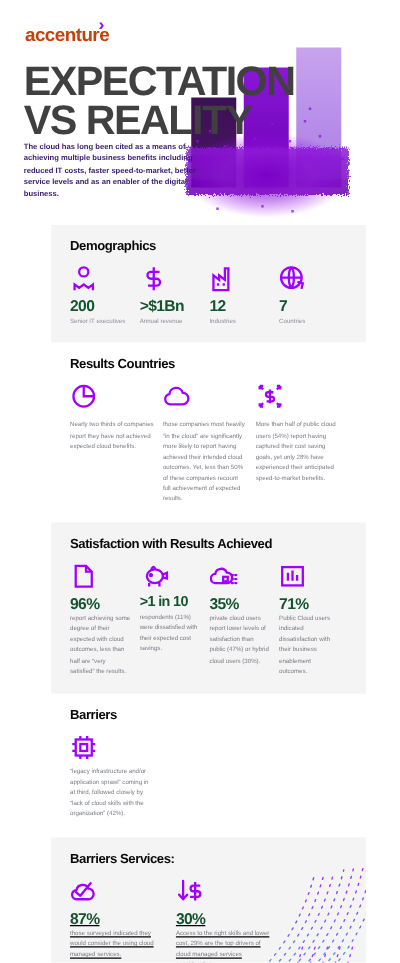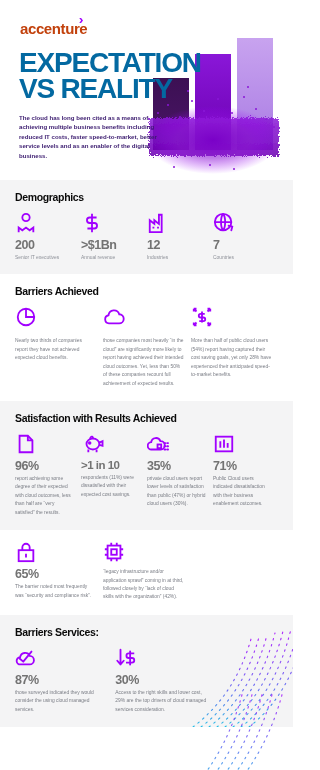--- a/index.html
+++ b/index.html
@@ -15,46 +15,46 @@
   .hero { position: relative; height: 180px; background: #ffffff; overflow: hidden; }
   .logo { position: absolute; left: 20px; top: 20px; z-index: 5; }
   .logo-word { font-size: 15px; font-weight: bold; color: #c2410c; letter-spacing: -0.4px; }
   .logo-caret {
     position: absolute; right: 4px; top: -7px;
     font-size: 13px; font-weight: bold; color: #a100ff; line-height: 1;
     transform: scaleX(1.1);
   }
   .hero-title {
     position: absolute; left: 19px; top: 50px; z-index: 5;
-    font-size: 28px; line-height: 0.93; font-weight: bold;
-    color: #0369a1; letter-spacing: -1.2px;
+    font-size: 33px; line-height: 0.93; font-weight: bold;
+    color: #404040; letter-spacing: -1.2px;
   }
   .hero-sub {
     position: absolute; left: 19px; top: 113px; width: 150px; z-index: 5;
     font-size: 6.1px; line-height: 1.55; font-weight: bold; color: #3a1a6e;
   }
   .hero-art { position: absolute; right: 0; top: 0; width: 150px; height: 180px; }
 
   
-  .band { position: relative; background: #ffffff; }
+  .band { position: relative; background: #ffffff; margin-left: 41px; }
   .band.alt { background: #f4f4f5; }
   .band-inner { padding: 11px 14px 13px 15px; }
   .sec-title {
     font-size: 10.5px; font-weight: bold; color: #0a0a0a;
     letter-spacing: -0.35px; margin-bottom: 9px;
   }
   .cols { display: flex; align-items: flex-start; }
   .col { padding-right: 7px; }
   .c4 { width: 25%; }
   .c3 { width: 33.33%; }
-  .c2 { width: 38%; }
+  .c2 { width: 38%; text-decoration: underline; }
 
   .ico { height: 22px; margin-bottom: 5px; display: block; }
   .stat {
-    font-size: 12.5px; font-weight: bold; color: #737373;
+    font-size: 12.5px; font-weight: bold; color: #14532d;
     letter-spacing: -0.5px; line-height: 1; margin-bottom: 2.5px;
   }
   .stat.sm { font-size: 11.5px; }
   .desc { font-size: 4.9px; line-height: 1.72; color: #7a7d85; }
   .lbl { font-size: 4.9px; line-height: 1.5; color: #8d9098; }
 
   
   .arc { position: absolute; right: 0; bottom: 0; width: 120px; height: 150px; pointer-events: none; }
 
   
@@ -175,21 +175,21 @@
           <div class="stat">7</div>
           <div class="lbl">Countries</div>
         </div>
 
       </div>
     </div>
   </div>
 
   <div class="band">
     <div class="band-inner">
-      <div class="sec-title">Barriers Achieved</div>
+      <div class="sec-title">Results Countries</div>
       <div class="cols">
 
         <div class="col c3">
           <svg class="ico" viewBox="0 0 24 24" fill="none" stroke="#a100ff" stroke-width="2">
             <circle cx="12" cy="12" r="9"></circle>
               <path d="M12 3v9h9"></path>
           </svg>
           <div class="desc" style="margin-top:9px">Nearly two thirds of companies report they have not achieved expected cloud benefits.</div>
         </div>
 
@@ -260,31 +260,23 @@
           <div class="stat">71%</div>
           <div class="desc">Public Cloud users indicated dissatisfaction with their business enablement outcomes.</div>
         </div>
 
       </div>
     </div>
   </div>
 
   <div class="band">
     <div class="band-inner">
-      <div class="cols">
-
-        <div class="col c3">
-          <svg class="ico" viewBox="0 0 24 24" fill="none" stroke="#a100ff" stroke-width="2">
-            <rect x="4" y="10" width="16" height="12"></rect>
-            <path d="M8 10V7a4 4 0 018 0v3"></path>
-              <path d="M12 14v4"></path>
-          </svg>
-          <div class="stat">65%</div>
-          <div class="desc">The barrier noted most frequently was “security and compliance risk”.</div>
-        </div>
+      <div class="sec-title">Barriers</div>
+      <div class="cols">
+
 
 
         <div class="col c3">
           <svg class="ico" viewBox="0 0 24 24" fill="none" stroke="#a100ff" stroke-width="2">
             <rect x="5" y="5" width="14" height="14"></rect>
               <rect x="9" y="9" width="6" height="6"></rect>
             <path d="M9 2v3M15 2v3M9 19v3M15 19v3M2 9h3M2 15h3M19 9h3M19 15h3"></path>
           </svg>
           <div class="desc">“legacy infrastructure and/or application sprawl” coming in at third, followed closely by “lack of cloud skills with the organization” (42%).</div>
         </div>

